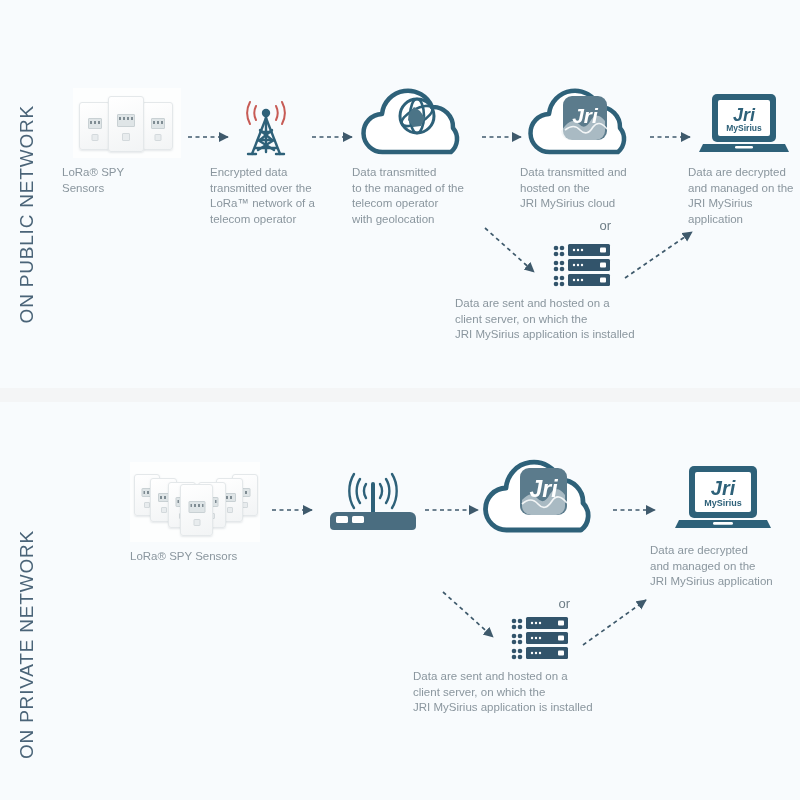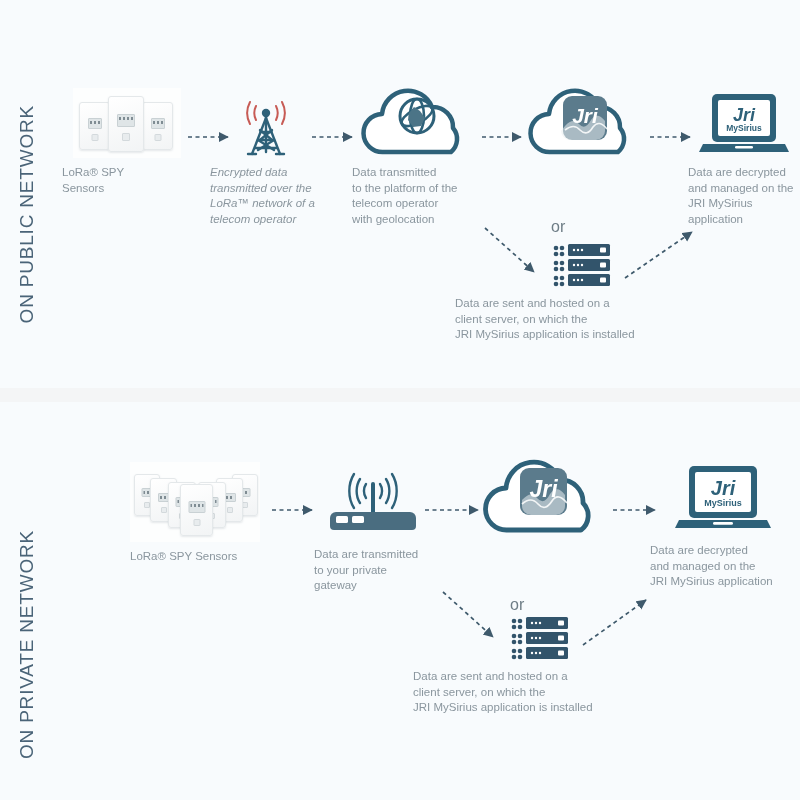--- a/index.html
+++ b/index.html
@@ -99,22 +99,22 @@
     border-radius: 1px;
   }
 
   
   svg { display: block; overflow: visible; }
 
   
   .or-label {
     position: absolute;
     color: #6e7d86;
-    font-size: 16px;
-    text-align: left;
+    font-size: 13px;
+    text-align: right;
   }
 
   
   .arrows {
     position: absolute;
     inset: 0;
     pointer-events: none;
   }
 </style>
 </head>
@@ -138,21 +138,21 @@
         </div>
         <div class="sensor-dev" style="left:35px; top:8px;  width:36px; height:56px; z-index:3;">
           <div class="lcd" style="top:17px; width:18px; height:13px;"></div>
           <div class="btn" style="top:36px; width:8px; height:8px;"></div>
         </div>
       </div>
       <div class="caption">LoRa® SPY
 Sensors</div>
     </div>
 
-    <div class="node" style="left:210px; top:88px; width:112px;font-style:italic;">
+    <div class="node" style="left:210px; top:88px; width:112px;">
       <div class="node-icon" style="width:72px; height:70px;">
         <svg width="72" height="70" viewBox="0 0 72 70">
           <g fill="none" stroke="#c75b55" stroke-width="2" stroke-linecap="round">
             <path d="M26,18 a12,14 0 0 0 0,14"></path>
             <path d="M20,14 a18,21 0 0 0 0,22"></path>
             <path d="M46,18 a12,14 0 0 1 0,14"></path>
             <path d="M52,14 a18,21 0 0 1 0,22"></path>
           </g>
           <circle cx="36" cy="25" r="4.2" fill="#2e6179"></circle>
           <g stroke="#2e6179" stroke-width="2.4" stroke-linecap="round">
@@ -183,37 +183,40 @@
           <path d="M26,64 a19,19 0 0 1 -1,-38 a26,26 0 0 1 50,-7 a20,20 0 0 1 21,21 a17,17 0 0 1 -2,24 z" fill="#ffffff" stroke="#2e6179" stroke-width="4.5" stroke-linejoin="round"></path>
           <g transform="translate(60,28)">
             <circle r="17" fill="none" stroke="#2e6179" stroke-width="3"></circle>
             <ellipse rx="7" ry="17" fill="none" stroke="#2e6179" stroke-width="2.6"></ellipse>
             <ellipse rx="17" ry="7" fill="none" stroke="#2e6179" stroke-width="2.6" transform="rotate(-28)"></ellipse>
             <path d="M-8,-3 l5,-6 l6,4 l5,7 l-4,8 l-8,1 l-5,-7 z" fill="#4b7487"></path>
           </g>
         </svg>
       </div>
       <div class="caption">Data transmitted
-to the platform of the
+to the managed of the
 telecom operator
 with geolocation</div>
     </div>
 
     <div class="node" style="left:520px; top:88px; width:128px;">
       <div class="node-icon" style="width:120px; height:70px;">
         <svg width="120" height="70" viewBox="0 0 120 70">
           <path d="M26,64 a19,19 0 0 1 -1,-38 a26,26 0 0 1 50,-7 a20,20 0 0 1 21,21 a17,17 0 0 1 -2,24 z" fill="#ffffff" stroke="#2e6179" stroke-width="4.5" stroke-linejoin="round"></path>
           <g transform="translate(39,8)">
             <rect width="44" height="44" rx="9" fill="#5b7b8c"></rect>
             <path d="M2,30 q8,-9 14,-2 q6,7 12,-4 q6,-9 14,1 l0,10 a9,9 0 0 1 -9,9 l-26,0 a9,9 0 0 1 -9,-9 z" fill="#e9eef1" opacity="0.55"></path>
             <path d="M2,34 q9,-7 15,0 q7,7 13,-3 q6,-8 14,2" fill="none" stroke="#ffffff" stroke-width="1.6" opacity="0.85"></path>
             <text x="22" y="27" text-anchor="middle" font-family="Liberation Sans, sans-serif" font-size="21" font-weight="bold" font-style="italic" fill="#ffffff">Jri</text>
           </g>
         </svg>
       </div>
+      <div class="caption">Data transmitted and
+hosted on the
+JRI MySirius cloud</div>
     </div>
 
     <div class="node" style="left:688px; top:88px; width:112px;">
       <div class="node-icon" style="width:94px; height:70px;">
         <svg width="94" height="70" viewBox="0 0 94 70">
           <rect x="15" y="6" width="64" height="48" rx="5" fill="#2e6179"></rect>
           <rect x="21" y="12" width="52" height="36" rx="2" fill="#ffffff"></rect>
           <text x="47" y="33" text-anchor="middle" font-family="Liberation Sans, sans-serif" font-size="18" font-weight="bold" font-style="italic" fill="#2e6179">Jri</text>
           <text x="47" y="43" text-anchor="middle" font-family="Liberation Sans, sans-serif" font-size="8.5" font-weight="bold" fill="#2e6179">MySirius</text>
           <path d="M6,56 l82,0 l4,8 l-90,0 z" fill="#2e6179"></path>
@@ -338,23 +341,20 @@
             <path d="M58,20 a9,11 0 0 1 0,14"></path>
             <path d="M64,15 a15,19 0 0 1 0,24"></path>
             <path d="M70,10 a21,27 0 0 1 0,34"></path>
           </g>
           <rect x="49" y="18" width="4" height="32" rx="2" fill="#2e6179"></rect>
           <path d="M14,48 l74,0 a6,6 0 0 1 6,6 l0,8 a4,4 0 0 1 -4,4 l-78,0 a4,4 0 0 1 -4,-4 l0,-8 a6,6 0 0 1 6,-6 z" fill="#4a6d80"></path>
           <rect x="14" y="52" width="12" height="7" rx="1.6" fill="#ffffff"></rect>
           <rect x="30" y="52" width="12" height="7" rx="1.6" fill="#ffffff"></rect>
         </svg>
       </div>
-      <div class="caption">Data are transmitted
-to your private
-gateway</div>
     </div>
 
     <div class="node" style="left:478px; top:58px; width:128px;">
       <div class="node-icon" style="width:124px; height:76px;">
         <svg width="124" height="76" viewBox="0 0 124 76">
           <path d="M27,70 a21,21 0 0 1 -1,-42 a28,28 0 0 1 54,-8 a22,22 0 0 1 23,23 a18,18 0 0 1 -2,27 z" fill="#ffffff" stroke="#2e6179" stroke-width="4.8" stroke-linejoin="round"></path>
           <g transform="translate(40,8)">
             <rect width="47" height="47" rx="9" fill="#5b7b8c"></rect>
             <path d="M2,32 q9,-10 15,-2 q7,8 13,-4 q7,-10 15,1 l0,11 a9,9 0 0 1 -9,9 l-25,0 a9,9 0 0 1 -9,-9 z" fill="#e9eef1" opacity="0.55"></path>
             <path d="M2,36 q9,-8 16,0 q7,8 14,-3 q6,-9 15,2" fill="none" stroke="#ffffff" stroke-width="1.7" opacity="0.85"></path>

